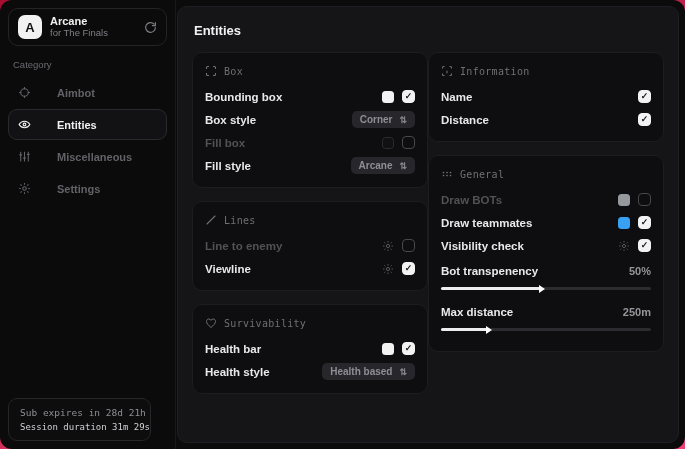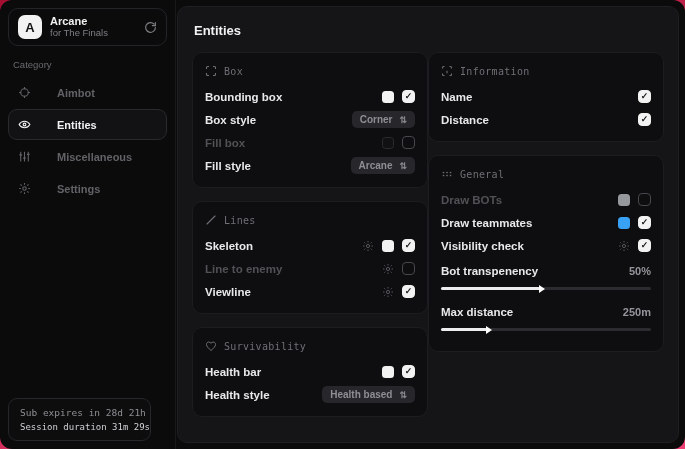--- a/index.html
+++ b/index.html
@@ -169,33 +169,20 @@
 
         <section class="card">
           <div class="card-head">
             <span class="sec-icon">
               <svg viewBox="0 0 24 24" width="12" height="12" fill="none" stroke="currentColor" stroke-width="2.2" stroke-linecap="round">
                   <path d="M4 20L20 4"></path>
                 </svg>
             </span>
             <span>Lines</span>
           </div>
-          <div class="row">
-            <span class="lbl">Skeleton</span>
-            <span class="ctrls">
-              <span class="gear">
-                <svg viewBox="0 0 24 24" width="12" height="12" fill="none" stroke="currentColor" stroke-width="2">
-                    <circle cx="12" cy="12" r="3.2"></circle>
-                    <path d="M12 2v3M12 19v3M2 12h3M19 12h3M4.6 4.6l2.1 2.1M17.3 17.3l2.1 2.1M19.4 4.6l-2.1 2.1M6.7 17.3l-2.1 2.1"></path>
-                  </svg>
-              </span>
-              <span class="swatch" style="background: rgb(242, 242, 242);"></span>
-              <span class="cb checked"></span>
-            </span>
-          </div>
           <div class="row dim">
             <span class="lbl">Line to enemy</span>
             <span class="ctrls">
               <span class="gear">
                 <svg viewBox="0 0 24 24" width="12" height="12" fill="none" stroke="currentColor" stroke-width="2">
                     <circle cx="12" cy="12" r="3.2"></circle>
                     <path d="M12 2v3M12 19v3M2 12h3M19 12h3M4.6 4.6l2.1 2.1M17.3 17.3l2.1 2.1M19.4 4.6l-2.1 2.1M6.7 17.3l-2.1 2.1"></path>
                   </svg>
               </span>
               <span class="cb"></span>

